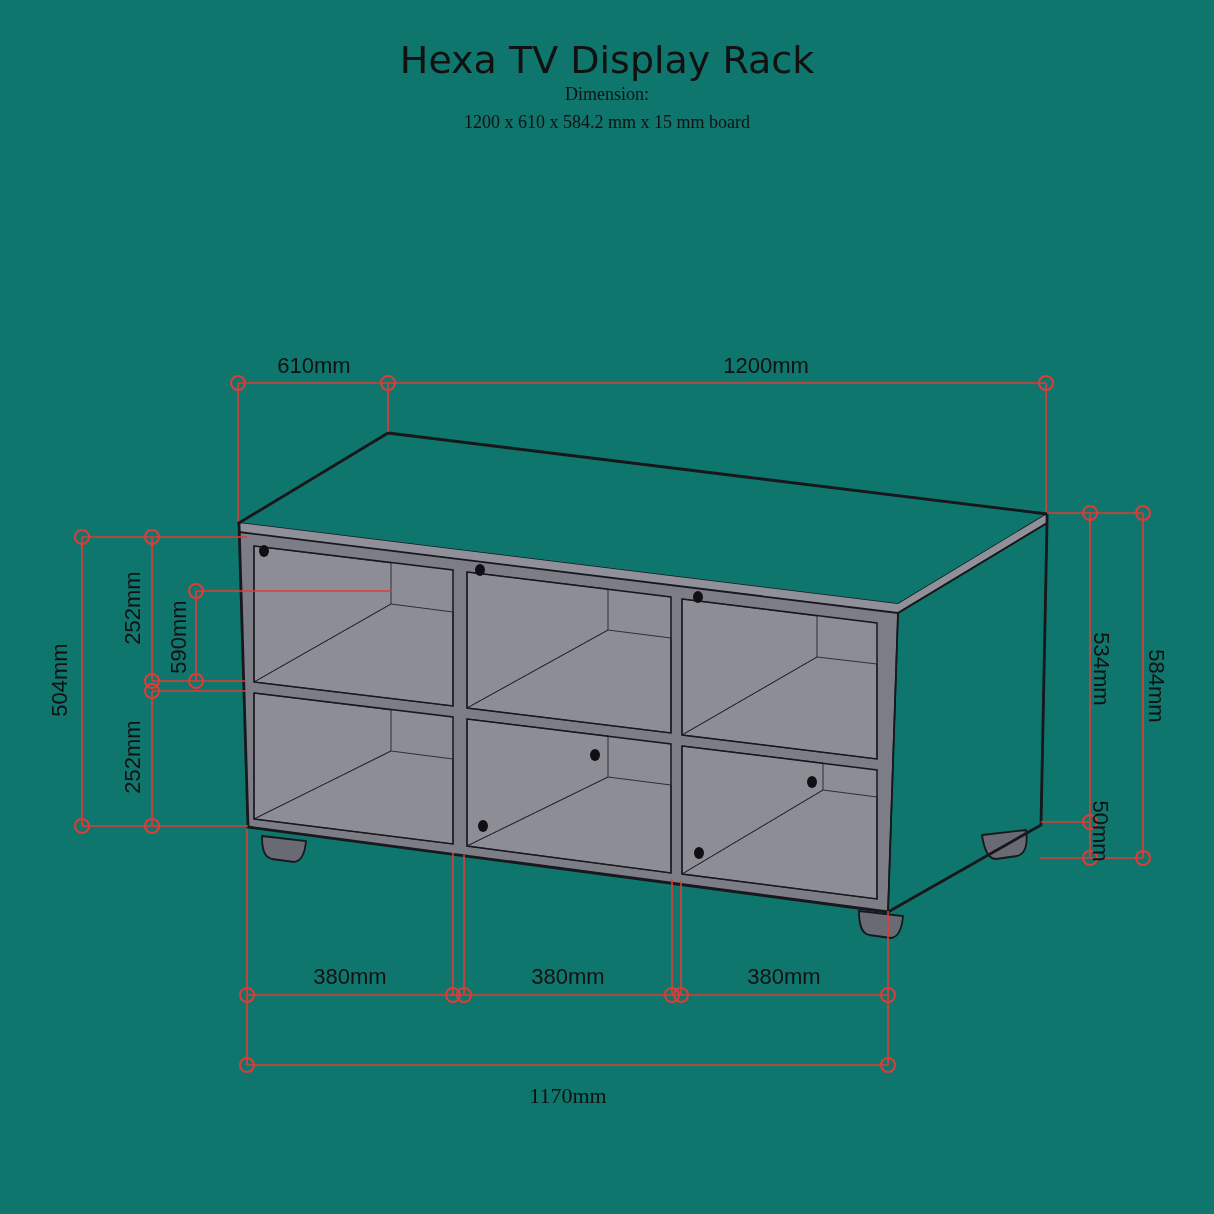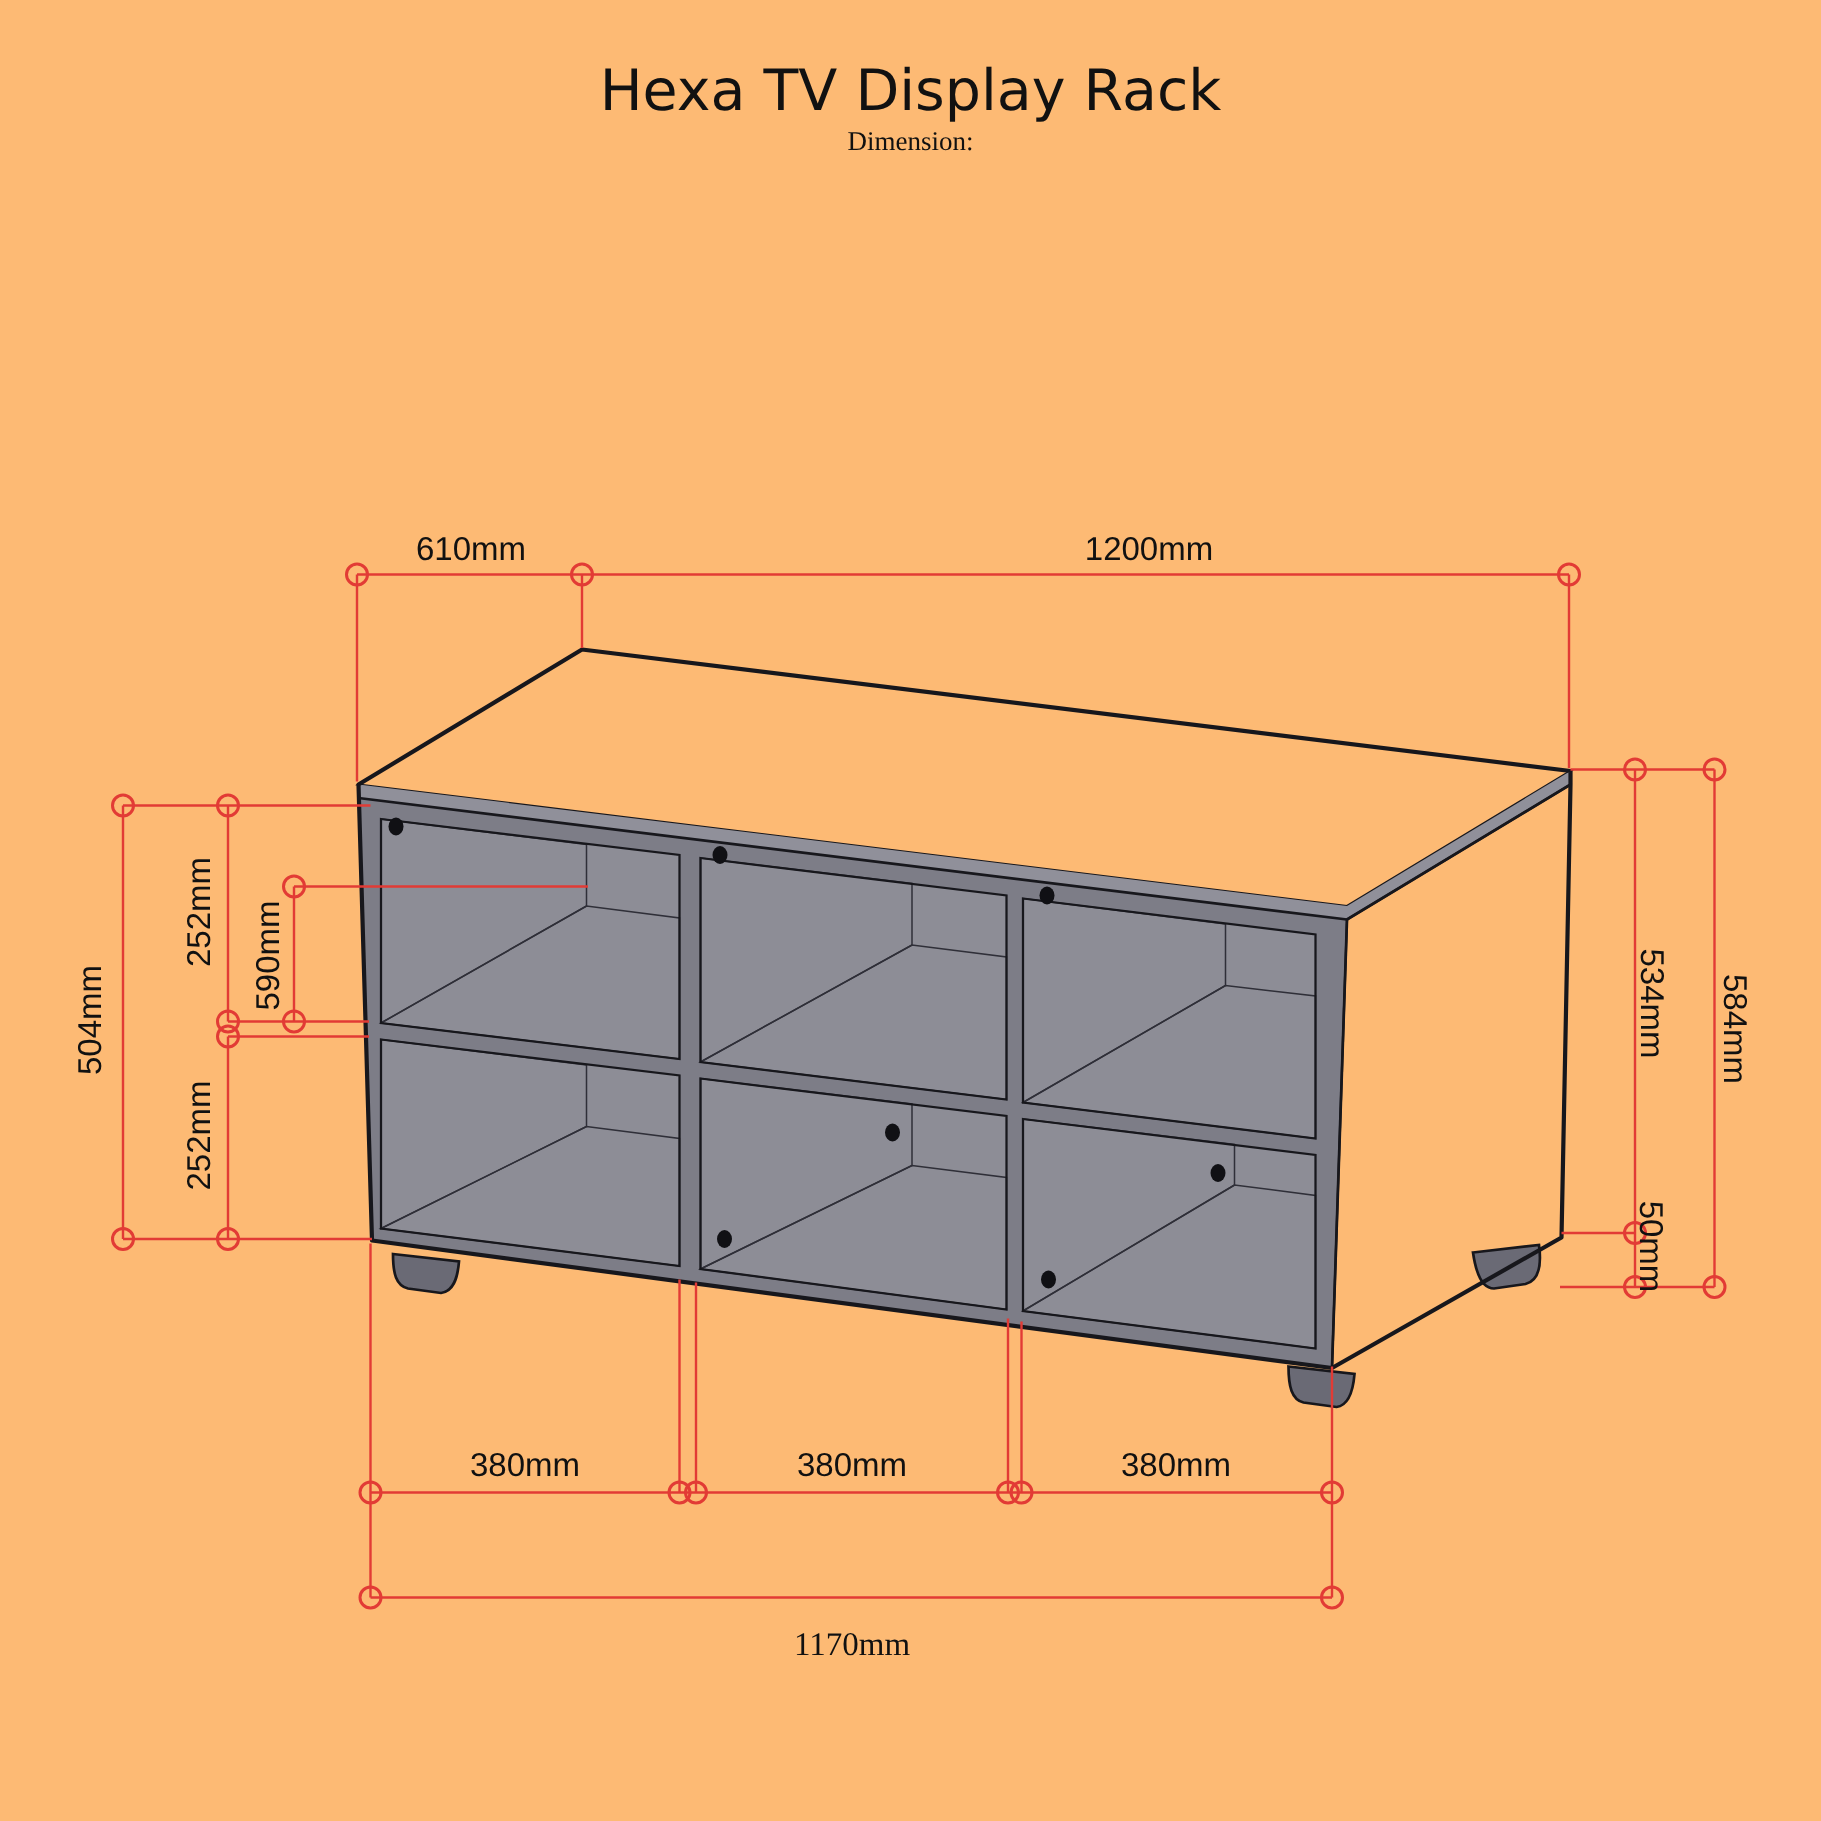--- a/index.html
+++ b/index.html
@@ -1,16 +1,16 @@
 <!DOCTYPE html>
 <html style="--dimension_line: #e23b35; --outline: #17171c; --top_face: #87878f; --edge_strip: #90909a; --front_face: #7d7d87; --side_face: #6a6a75; --interior_back: #8d8d96; --interior_dark: #5d5d69; --interior_shelf: #84848e; --text: #111111;"><head>
 <meta charset="utf-8">
 <style>
   html,body{margin:0;padding:0;background:#ffffff;}
-  #page{position:relative;width:1214px;height:1214px;background:#fdba74;overflow:hidden;
+  #page{position:relative;width:1214px;height:1214px;background:#0f766e;overflow:hidden;
         font-family:"Liberation Sans",sans-serif;color:#111;}
   svg{position:absolute;left:0;top:0;}
   .hdr{position:absolute;left:607px;transform:translateX(-50%);white-space:nowrap;
        font-family:"DejaVu Sans",sans-serif;text-align:center;}
   .hdr.title{top:38px;font-size:38px;}
   .hdr.sub{font-size:18px;font-family:Liberation Serif, serif;}
   .lbl{position:absolute;transform:translate(-50%,-50%);white-space:nowrap;
        font-size:22px;color:#111;}
   .lbl.vl{transform:translate(-50%,-50%) rotate(-90deg);}
   .lbl.vr{transform:translate(-50%,-50%) rotate(90deg);}
@@ -31,20 +31,21 @@
   .red{stroke:var(--dimension_line);stroke-width:1.6;fill:none;}
   .redc{stroke:var(--dimension_line);stroke-width:2;fill:none;}
 </style>
 </head>
 <body>
 
 <div id="page">
 
   <div class="hdr title">Hexa TV Display Rack</div>
   <div class="hdr sub" style="top:84px;">Dimension:</div>
+  <div class="hdr sub" style="top:112px;">1200 x 610 x 584.2 mm x 15 mm board</div>
 
   <svg width="1214" height="1214" viewBox="0 0 1214 1214">
 
     <g>
 
       <g>
         <path class="f-foot" d="M262,836 L306,841 C305,853 302,861 294,862 L272,859 C264,857 262,849 262,836 Z"></path>
         <path class="f-foot" d="M859,911 L903,916 C902,928 899,937 891,938 L869,935 C861,933 859,924 859,911 Z"></path>
         <path class="f-foot" d="M982,835 L1026,830 C1028,845 1025,854 1017,856 L996,859 C988,859 984,849 982,835 Z"></path>
       </g>

